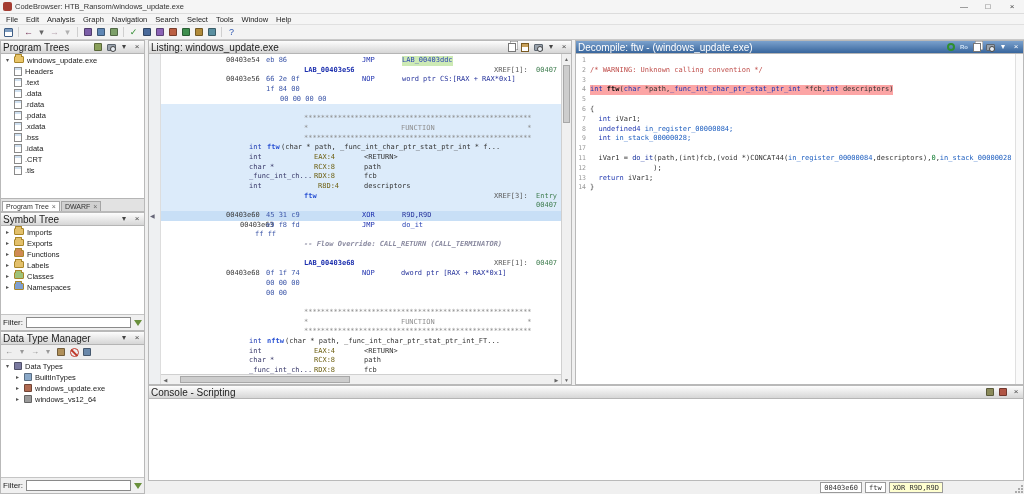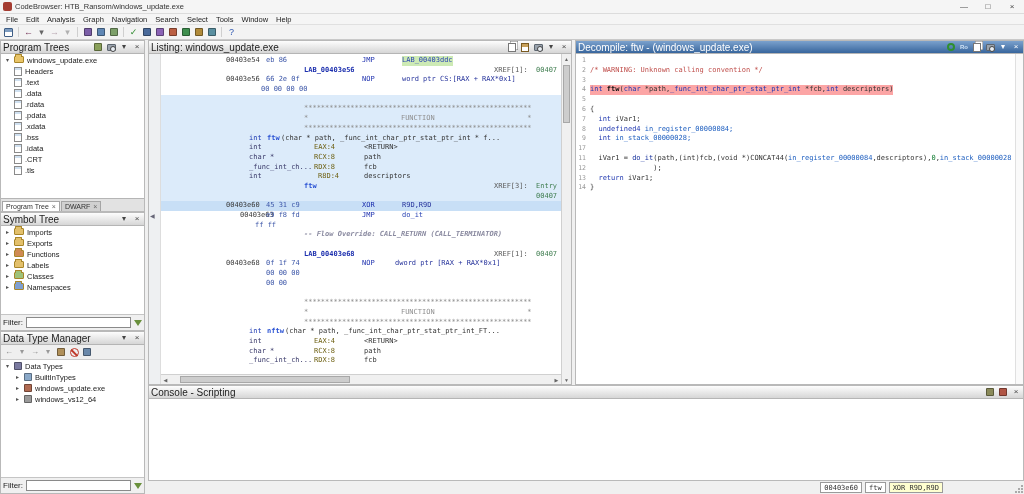--- a/index.html
+++ b/index.html
@@ -398,21 +398,24 @@
                   <span class="x" style="left: 333px;">XREF[1]:</span>
                   <span class="xv" style="left: 375px;">00407</span>
                 </div>
                 <div class="ls-line">
                   <span class="a" style="left: 65px;">00403e56</span>
                   <span class="b" style="left: 105px;">66 2e 0f</span>
                   <span class="m" style="left: 201px;">NOP</span>
                   <span class="o" style="left: 241px;">word ptr CS:[RAX + RAX*0x1]</span>
                 </div>
                 <div class="ls-line">
-                  <span class="b" style="left: 100px;">00 00 00 00</span>
+                  <span class="b" style="left: 105px;">1f 84 00</span>
+                </div>
+                <div class="ls-line">
+                  <span class="b" style="left: 119px;">00 00 00 00</span>
                 </div>
                 <div class="ls-line sel"></div>
                 <div class="ls-line sel">
                   <span class="c" style="left: 143px;">******************************************************</span>
                 </div>
                 <div class="ls-line sel">
                   <span class="c" style="left: 143px;">*                      FUNCTION                      *</span>
                 </div>
                 <div class="ls-line sel">
                   <span class="c" style="left: 143px;">******************************************************</span>
@@ -471,21 +474,21 @@
                 <div class="ls-line"></div>
                 <div class="ls-line">
                   <span class="lb" style="left: 143px;">LAB_00403e68</span>
                   <span class="x" style="left: 333px;">XREF[1]:</span>
                   <span class="xv" style="left: 375px;">00407</span>
                 </div>
                 <div class="ls-line">
                   <span class="a" style="left: 65px;">00403e68</span>
                   <span class="b" style="left: 105px;">0f 1f 74</span>
                   <span class="m" style="left: 201px;">NOP</span>
-                  <span class="o" style="left: 234px;">dword ptr [RAX + RAX*0x1]</span>
+                  <span class="o" style="left: 240px;">dword ptr [RAX + RAX*0x1]</span>
                 </div>
                 <div class="ls-line">
                   <span class="b" style="left: 105px;">00 00 00</span>
                 </div>
                 <div class="ls-line">
                   <span class="b" style="left: 105px;">00 00</span>
                 </div>
                 <div class="ls-line"></div>
                 <div class="ls-line">
                   <span class="c" style="left: 143px;">******************************************************</span>

